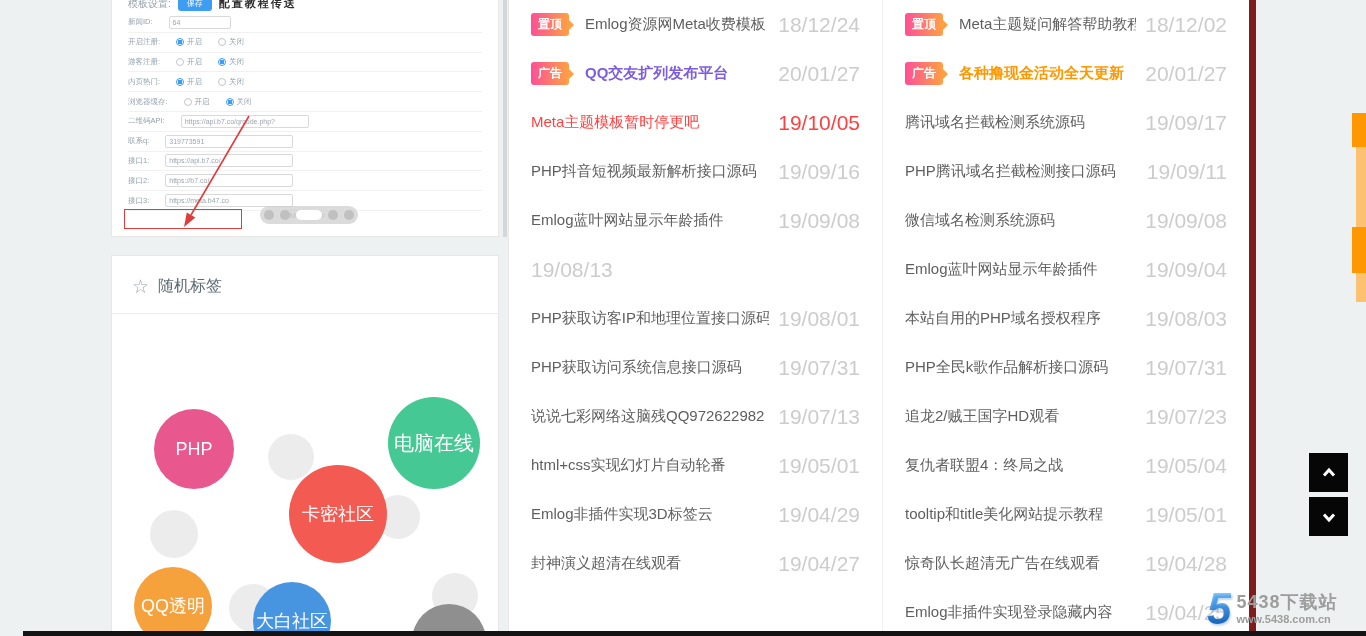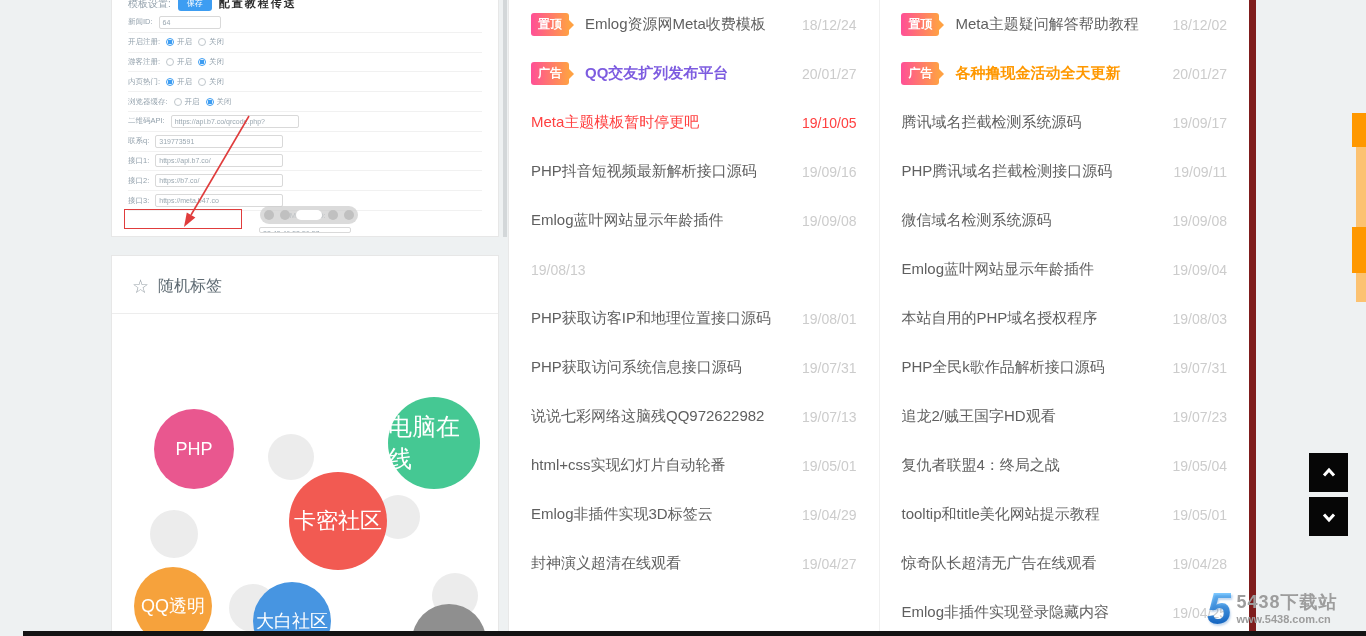--- a/index.html
+++ b/index.html
@@ -12,21 +12,21 @@
   .card { position:absolute; background:#fff; border:1px solid #e7e7e7; }
   .carousel-card { left:111px; top:-14px; width:388px; height:251px; overflow:hidden; }
   .card-shadow-strip { position:absolute; left:503px; top:0; width:4px; height:237px; background:#d3d7d9; }
 
   
   .mini-form { position:absolute; inset:0; padding:0 16px; z-index:1; }
   .fhead { height:26px; display:flex; align-items:flex-end; gap:7px; padding-bottom:2px; }
   .fhead-label { font-size:10px; color:#93a1ac; }
   .btn-save { font-size:8px; background:#3d9df2; color:#fff; padding:2px 9px; border-radius:3px; border:none; }
   .fhead-bold { font-size:11px; font-weight:700; color:#2f2f2f; letter-spacing:2px; }
-  .frow { height:19.8px; display:flex; align-items:center; gap:6px; border-bottom:1px solid #f1f1f1; }
+  .frow { height:19.8px; display:flex; align-items:center; gap:16px; border-bottom:1px solid #f1f1f1; }
   .frow:last-child { border-bottom:none;flex-direction:column; }
   .flabel { font-size:7.5px; color:#93a1ac; white-space:nowrap; }
   .finput { display:inline-block; border:1px solid #d9d9d9; border-radius:2px; font-size:7px;
             color:#9aa7b0; padding:2px 3px; height:13px; line-height:8px; white-space:nowrap; overflow:hidden; }
   .fradio { font-size:7.5px; color:#93a1ac; display:inline-flex; align-items:center; gap:3px; }
   .rdot { width:8px; height:8px; border-radius:50%; border:1px solid #c0c7cc; background:#fff; display:inline-block; }
   .fradio.checked .rdot { border-color:#3d9df2; background:radial-gradient(circle, #3d9df2 0 2.4px, #fff 2.5px); }
   .red-box { position:absolute; left:12px; top:222px; width:118px; height:20px; border:1px solid #e03c3c; z-index:2; }
   .anno-arrow { position:absolute; inset:0; z-index:3; pointer-events:none; }
 
@@ -43,34 +43,34 @@
   .tag-cloud { position:relative; width:100%; height:343px; }
   .tag, .gtag { position:absolute; border-radius:50%; display:flex; align-items:center; justify-content:center; }
   .tag { color:#fff; cursor:pointer; }
   .gtag { background:#ececec; }
   .gpos1 { left:156px; top:120px; width:46px; height:46px; }
   .gpos2 { left:264px; top:181px; width:44px; height:44px; }
   .gpos3 { left:38px;  top:196px; width:48px; height:48px; }
   .gpos4 { left:117px; top:270px; width:48px; height:48px; }
   .gpos5 { left:320px; top:259px; width:46px; height:46px; }
   .tpos0 { left:42px;  top:95px;  width:80px; height:80px; font-size:18px; }
-  .tpos1 { left:276px; top:83px;  width:92px; height:92px; font-size:24px; }
-  .tpos2 { left:177px; top:158px; width:98px; height:98px; font-size:22px; }
+  .tpos1 { left:276px; top:83px;  width:92px; height:92px; font-size:20px; }
+  .tpos2 { left:177px; top:151px; width:98px; height:98px; font-size:18px; }
   .tpos3 { left:22px;  top:253px; width:78px; height:78px; font-size:18px; }
   .tpos4 { left:141px; top:268px; width:78px; height:78px; font-size:18px; }
   .tpos5 { left:300px; top:290px; width:74px; height:74px; font-size:16px; }
 
   
   .panel { position:absolute; left:508px; top:0; width:748px; height:636px; background:#fff;
            border-left:1px solid #e8e8e8; border-right:7px solid #7f1d1d; display:flex; }
   .col { width:373px; }
   .col-divider { width:1px; background:#f0f0f0; }
   .arow { height:49px; display:flex; align-items:center; padding:0 22px; gap:9px; cursor:pointer; }
   .atitle { flex:1; font-size:15px; color:var(--title-gray); white-space:nowrap; overflow:hidden; }
-  .adate { font-size:14px; color:var(--date-gray); white-space:nowrap; }
+  .adate { font-size:21px; color:var(--date-gray); white-space:nowrap; }
   .atitle.c-purple { color:var(--purple); font-weight:700; }
   .atitle.c-orange { color:var(--orange); font-weight:700; }
   .atitle.c-red { color:var(--red); }
   .adate.c-red { color:var(--red); }
   .badge { position:relative; flex:0 0 auto; font-size:12px; font-weight:700; color:#fff;
            padding:3px 7px; border-radius:3px; margin-right:7px;
            background:linear-gradient(90deg, var(--badge-start), var(--badge-end)); }
   .badge::after { content:''; position:absolute; right:-5px; top:50%; transform:translateY(-50%);
            border-left:5px solid var(--badge-end); border-top:5px solid transparent; border-bottom:5px solid transparent; }
 

